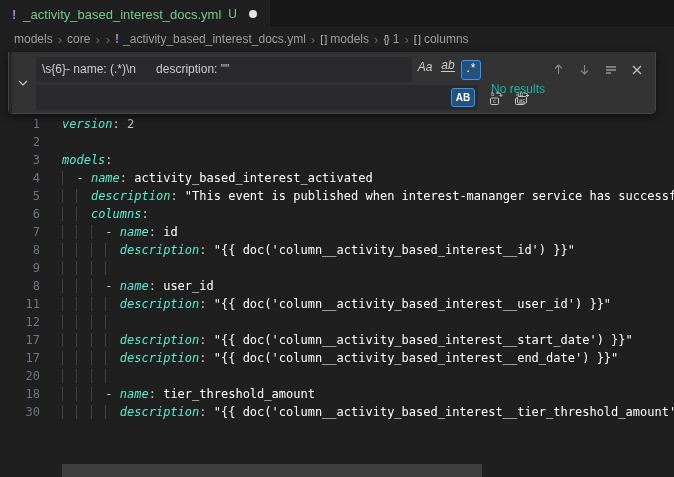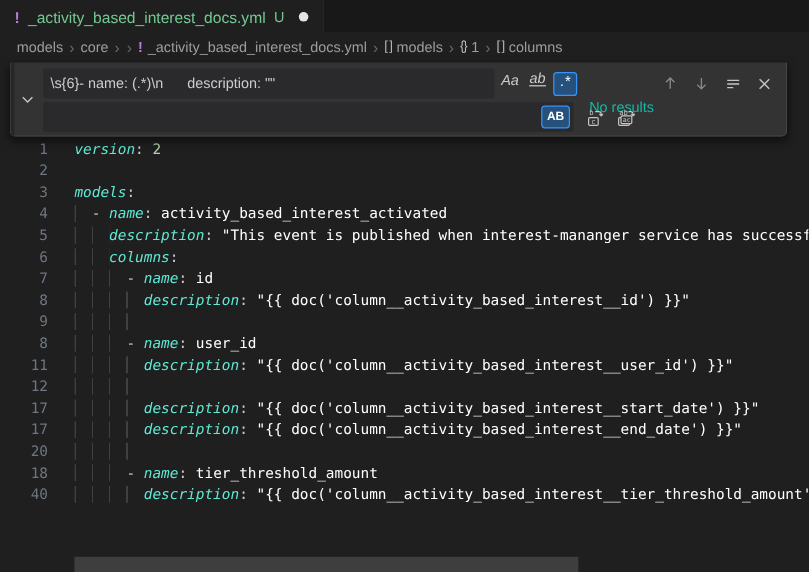--- a/index.html
+++ b/index.html
@@ -265,21 +265,21 @@
           <div class="lnum">20</div>
           <div></div>
           <div class="code"><span class="sg-i">        </span></div>
         </div>
         <div class="code-row">
           <div class="lnum">18</div>
           <div></div>
           <div class="code"><span class="sg-i">      </span><span class="sg-p">- </span><span class="sg-k">name</span><span class="sg-p">: </span><span class="sg-s">tier_threshold_amount</span></div>
         </div>
         <div class="code-row">
-          <div class="lnum">40</div>
+          <div class="lnum">30</div>
           <div></div>
           <div class="code"><span class="sg-i">        </span><span class="sg-k">description</span><span class="sg-p">: </span><span class="sg-s">"{{ doc('column__activity_based_interest__tier_threshold_amount') }}"</span></div>
         </div>
       </div>
     <div class="hscrollbar"></div>
   </div>
 
 </div>
 
 </body></html>

